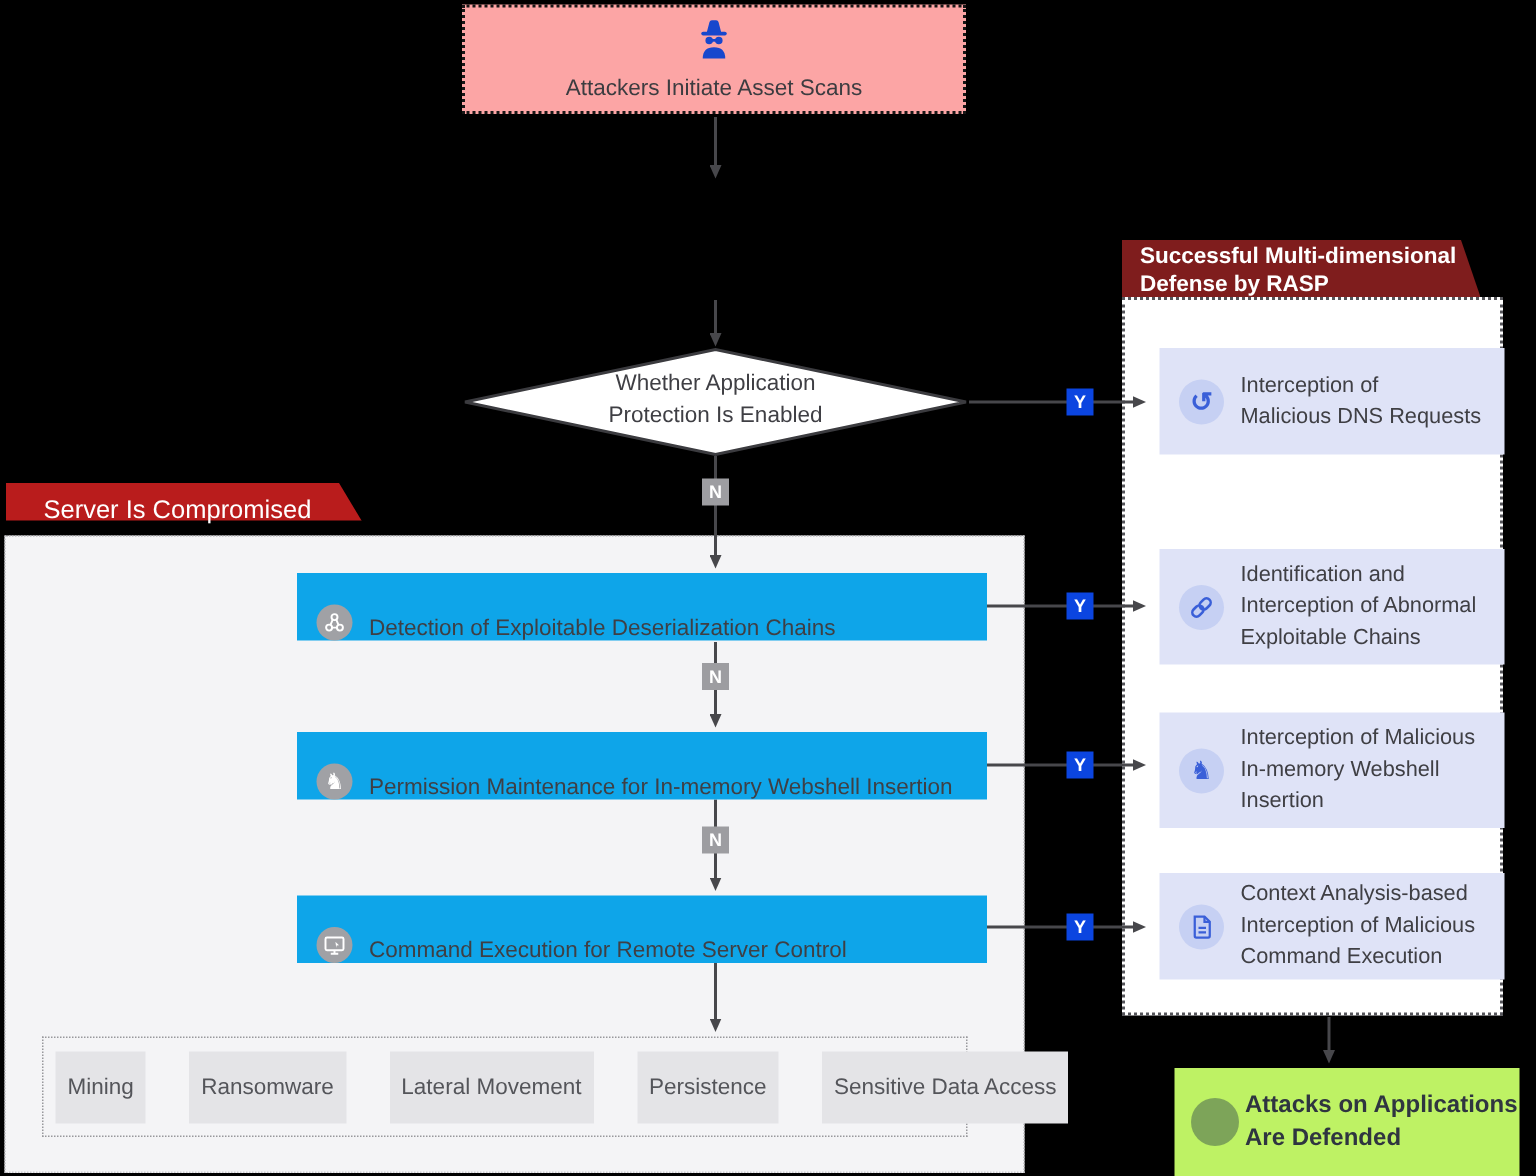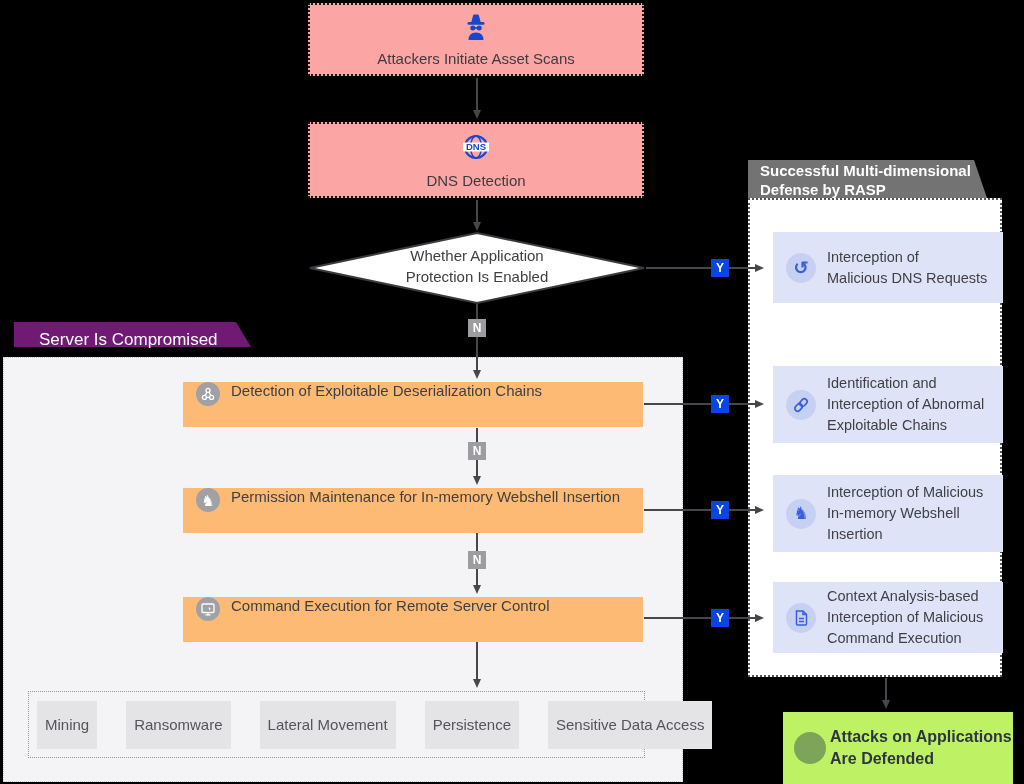--- a/index.html
+++ b/index.html
@@ -5,39 +5,39 @@
   html,body{margin:0;padding:0;background:#000;}
   .stage{position:relative;width:1024px;height:784px;background:#000;overflow:hidden;
          font-family:"Liberation Sans",sans-serif;}
   .abs{position:absolute;}
   
   .panel-left{left:3px;top:357px;width:680px;height:425px;background:#f4f4f6;
               border:1px dotted #c9c9ce;box-sizing:border-box;}
   .panel-right{left:748px;top:198px;width:254px;height:479px;background:#ffffff;
                border:2px dotted #55555a;box-sizing:border-box;}
   
-  .banner-gray{left:14px;top:322px;width:243px;height:25px;background:#701a75;color:#fff;
+  .banner-gray{left:4px;top:322px;width:243px;height:25px;background:#b91c1c;color:#fff;
                font-size:17px;line-height:35px;padding-left:25px;box-sizing:border-box;
                clip-path:polygon(0 0,222px 0,243px 35px,0 35px);}
-  .banner-blue{left:748px;top:160px;width:239px;height:38px;background:#737373;color:#fff;
+  .banner-blue{left:748px;top:160px;width:239px;height:38px;background:#7f1d1d;color:#fff;
                font-size:15px;font-weight:bold;line-height:19px;padding:1px 0 0 12px;
                box-sizing:border-box;white-space:pre-line;
                clip-path:polygon(0 0,226px 0,239px 38px,0 38px);}
   
   .node{width:336px;background:#fca5a5;border:2px dotted #161616;box-sizing:border-box;
         display:flex;flex-direction:column;align-items:center;justify-content:center;gap:5px;}
   .node1{left:308px;top:3px;height:73px;}
   .node2{left:308px;top:122px;height:76px;}
   .node-label{font-size:15px;color:#3c3c40;}
   
   .diamond-svg{left:309px;top:232px;}
   .diamond-text{left:334px;top:245px;width:286px;text-align:center;font-size:15px;
                 line-height:21px;color:#3f3f44;white-space:pre-line;}
   
-  .step{left:183px;width:460px;height:45px;background:#fdba74;display:flex;align-items:flex-start;
+  .step{left:198px;width:460px;height:45px;background:#0ea5e9;display:flex;align-items:flex-end;
         gap:11px;padding-left:13px;box-sizing:border-box;}
   .step1{top:382px;}.step2{top:488px;}.step3{top:597px;}
   .step-icon{width:24px;height:24px;border-radius:50%;background:#a0a1a5;flex:0 0 auto;
              display:flex;align-items:center;justify-content:center;}
   .step-label{font-size:15px;color:#3f3f44;}
   .g-knight{color:#fff;font-size:15px;line-height:1;}
   
   .badge{width:18px;height:18px;font-size:12px;font-weight:bold;color:#fff;text-align:center;
          line-height:18px;}
   .badge-y{background:#0b45e0;left:711px;}
@@ -101,31 +101,20 @@
         <rect x="6.5" y="9.1" width="17" height="2.6" rx="1.3"></rect>
         <circle cx="11.8" cy="15" r="2.5"></circle>
         <circle cx="18.2" cy="15" r="2.5"></circle>
         <rect x="11" y="14" width="8" height="1.8"></rect>
         <path d="M7.5 27 Q7.5 19.5 15 19.5 Q22.5 19.5 22.5 27 Z"></path>
       </svg>
     </span>
     <span class="node-label">Attackers Initiate Asset Scans</span>
   </div>
 
-  <div class="abs node node2">
-    <span>
-      <svg width="32" height="32" viewBox="0 0 32 32">
-        <circle cx="16" cy="16" r="11" fill="none" stroke="#1747cd" stroke-width="2.2"></circle>
-        <ellipse cx="16" cy="16" rx="5.5" ry="11" fill="none" stroke="#1747cd" stroke-width="1.5"></ellipse>
-        <rect x="3" y="11.5" width="26" height="9" fill="#ffffff"></rect>
-        <text x="16" y="19.2" text-anchor="middle" font-size="9.5" font-weight="bold" fill="#1747cd" font-family="Liberation Sans, sans-serif">DNS</text>
-      </svg>
-    </span>
-    <span class="node-label">DNS Detection</span>
-  </div>
 
   <svg class="abs diamond-svg" width="336" height="72" viewBox="0 0 336 72">
     <polygon points="1,36 168,1 335,36 168,71" fill="#ffffff" stroke="#3b3b3f" stroke-width="2"></polygon>
   </svg>
   <div class="abs diamond-text">Whether Application
 Protection Is Enabled</div>
 
   <div class="abs banner-gray">Server Is Compromised</div>
 
   <div class="abs step step1">

